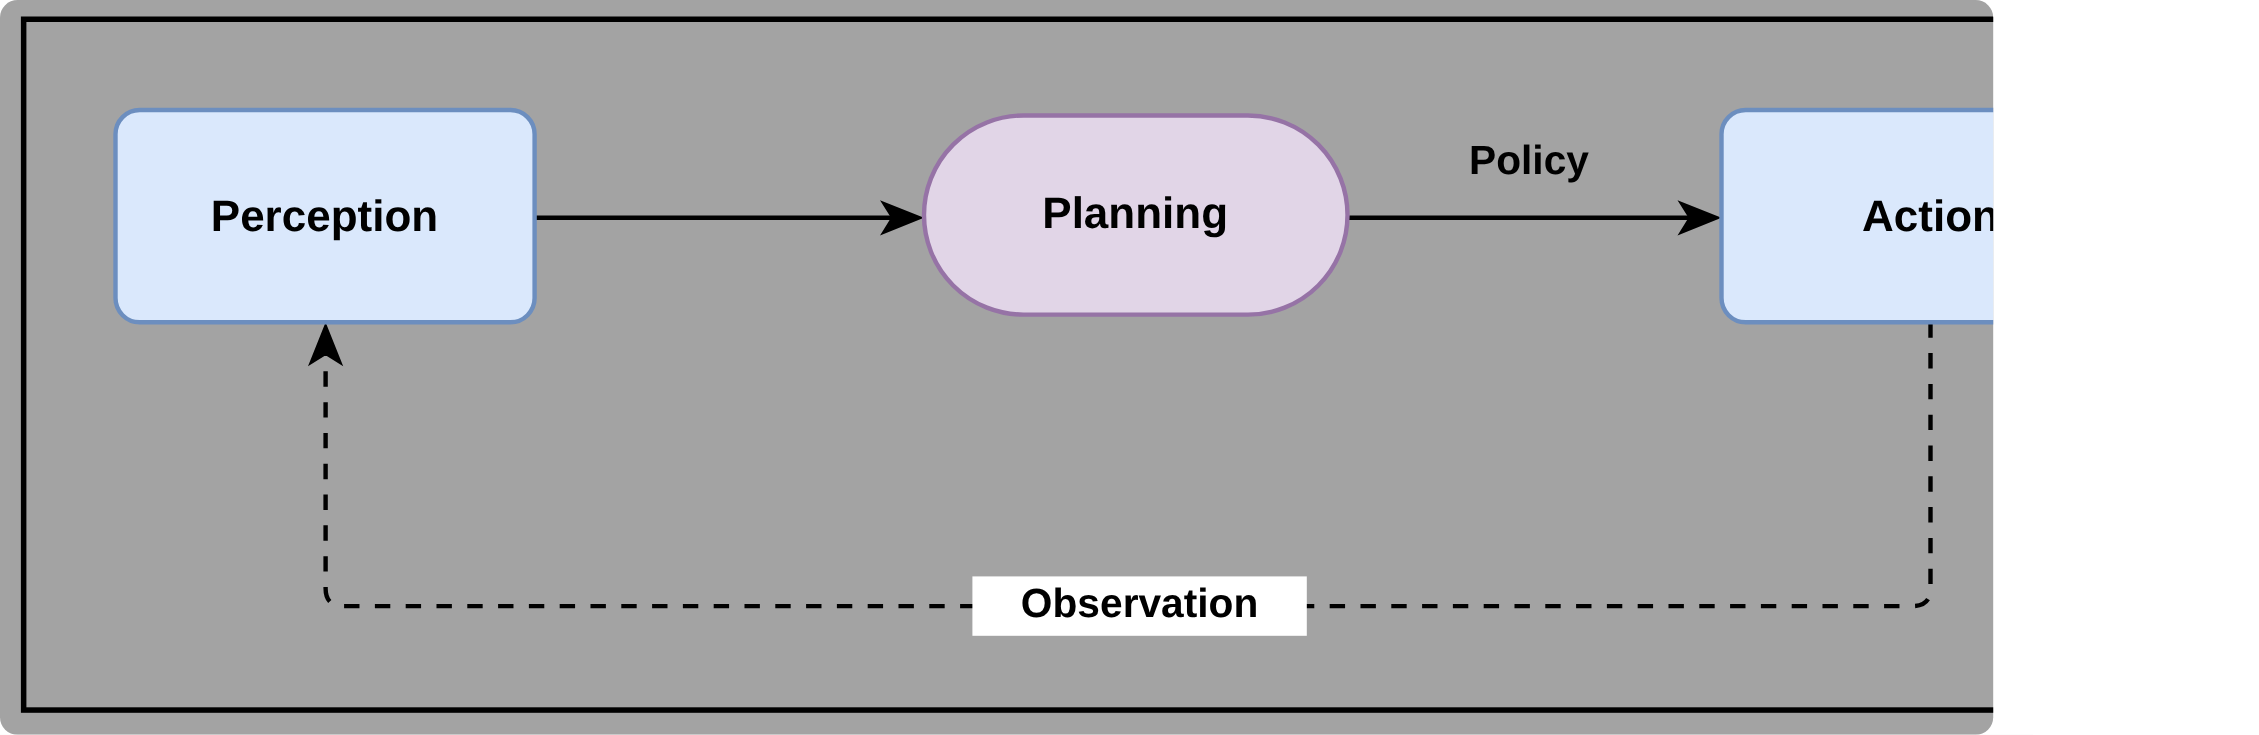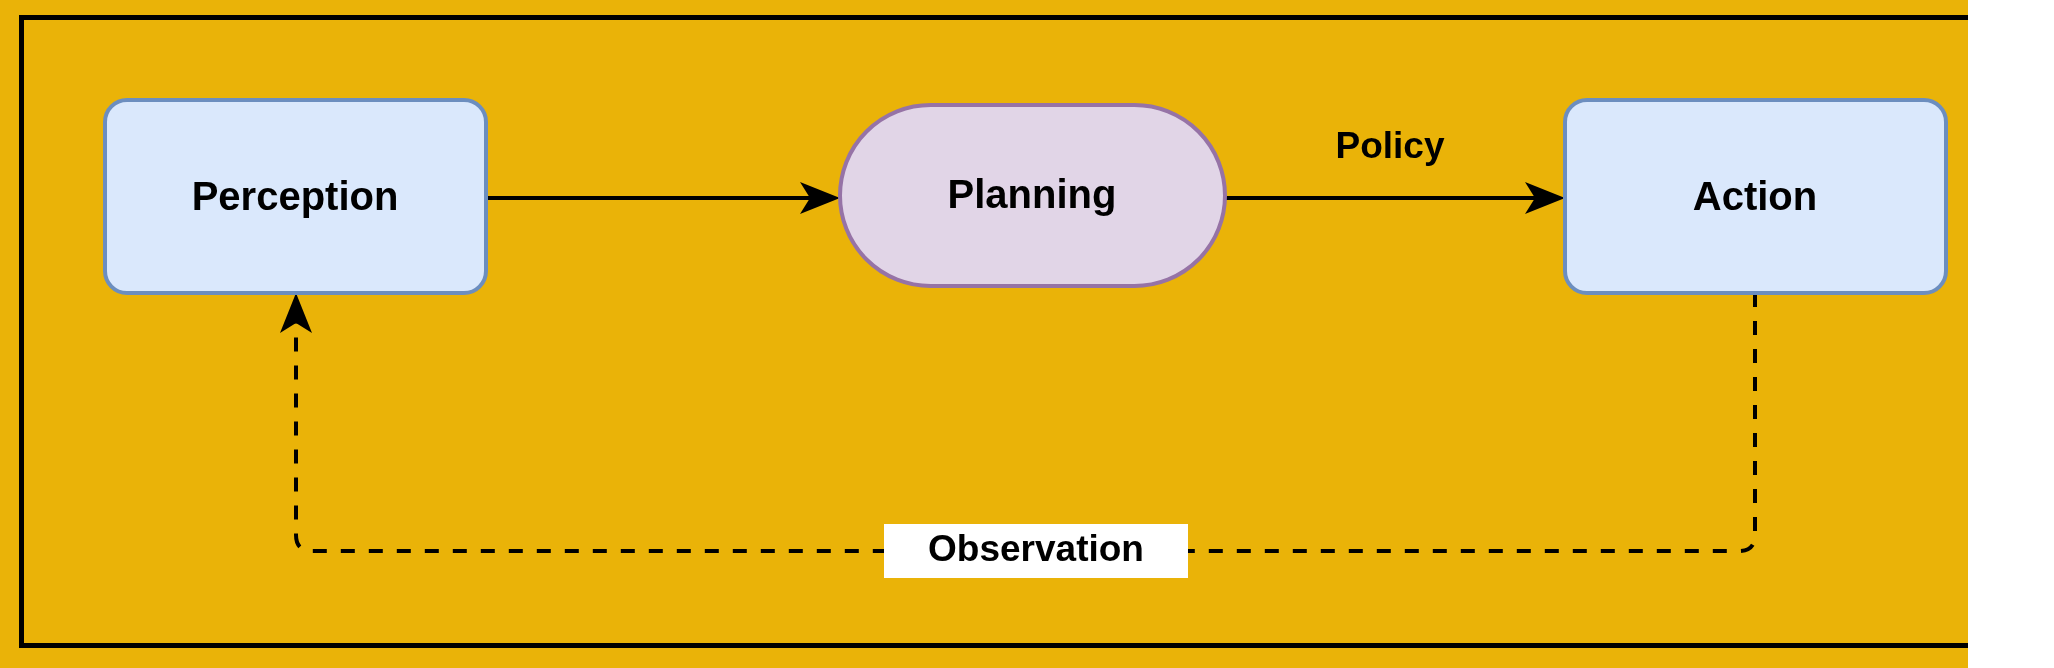--- a/index.html
+++ b/index.html
@@ -6,24 +6,25 @@
   html, body {
     margin: 0;
     padding: 0;
     background: #ffffff;
   }
   body {
     font-family: "Liberation Sans", sans-serif;
   }
   #canvas {
     position: relative;
-    width: 1968px;
+    width: 1812px;
     height: 668px;
-    background: #eab308;
+    background: #a3a3a3;
     overflow: hidden;
+    border-radius: 16px;
   }
   #diagram-svg {
     position: absolute;
     left: 0;
     top: 0;
     width: 2054px;
     height: 668px;
   }
   .node-label {
     font-family: "Liberation Sans", sans-serif;

